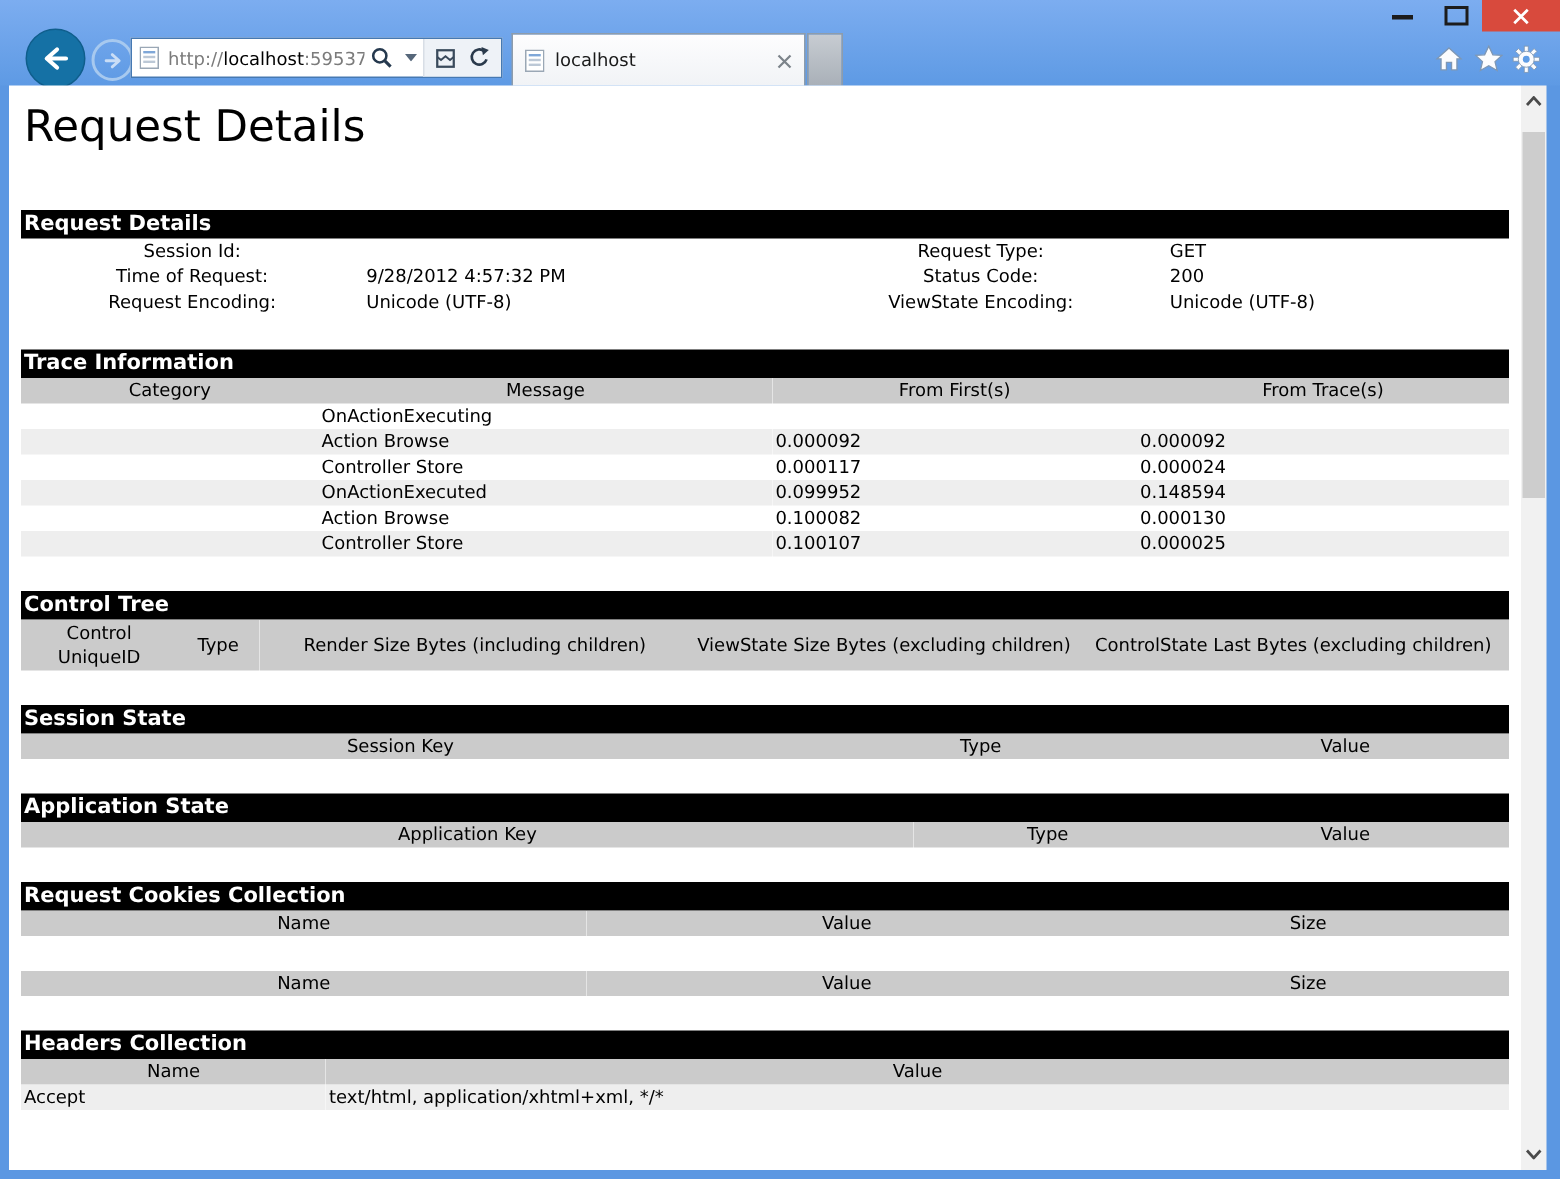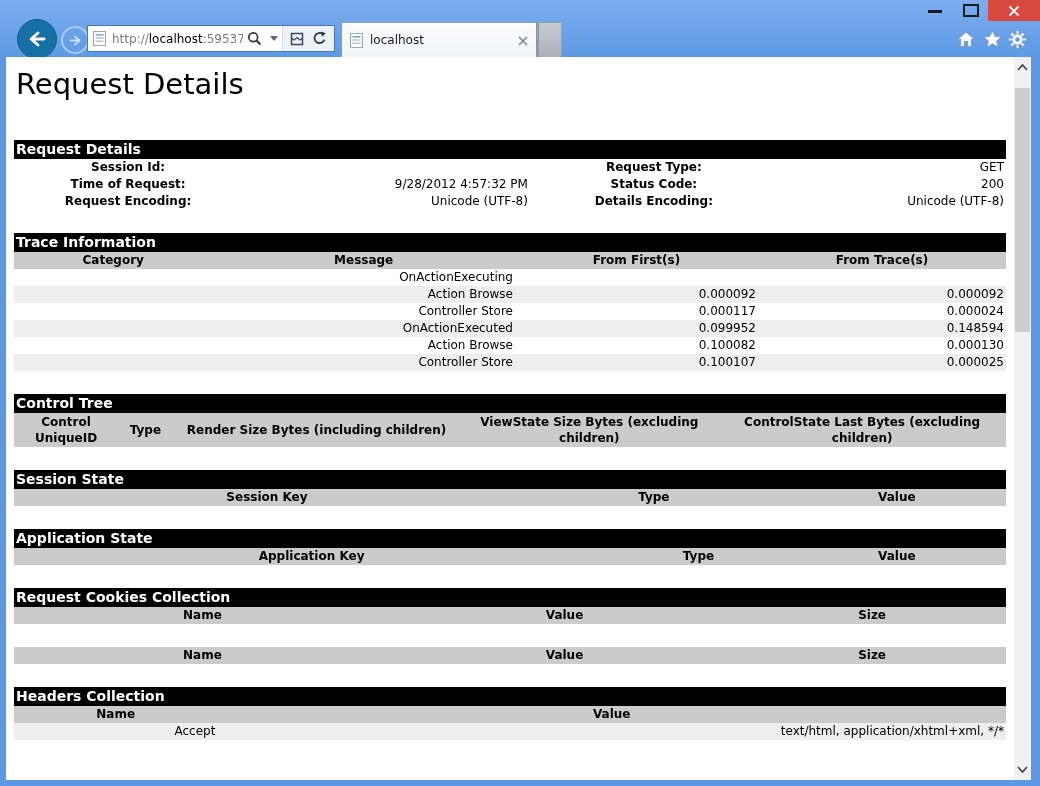--- a/index.html
+++ b/index.html
@@ -40,24 +40,24 @@
     display:flex;align-items:center;justify-content:center;cursor:pointer;}
   .chrome-ico{position:absolute;cursor:pointer;display:flex;}
   
   .page{position:absolute;left:6px;top:57px;width:1008px;height:723px;background:#fff;overflow:hidden;color:#000;}
   h1.ptitle{margin:8px 0 0 10px;font-size:29px;line-height:38px;font-weight:normal;}
   .sections{margin:37px 8px 0 8px;}
   .section{margin-bottom:23px;}
   .cap{height:19px;line-height:19px;background:#000;color:#fff;font-weight:bold;font-size:14px;padding-left:2px;}
   table{border-collapse:collapse;width:100%;table-layout:fixed;font-size:12px;}
   th,td{padding:0 2px;height:17px;line-height:17px;white-space:nowrap;overflow:hidden;font-size:12px;}
-  th{font-weight:bold;text-align:center;}
+  th{font-weight:normal;text-align:center;}
   tr.subhdr th{background:#cbcbcb;margin-left:28px;}
   tr.alt td{background:#eeeeee;}
-  td{text-align:right;}
+  td{text-align:left;}
   .rd th{text-align:center;}
   .ct tr.subhdr th{white-space:normal;line-height:16px;height:auto;padding:1px 2px;}
   
   .sbar{position:absolute;left:1014px;top:57px;width:17px;height:723px;background:#f1f1f1;}
   .sbar .arr{position:absolute;left:0;width:17px;height:17px;display:flex;align-items:center;justify-content:center;cursor:pointer;}
   .sbar .arr.up{top:2px;} .sbar .arr.down{bottom:2px;}
   .sbar .thumb{position:absolute;left:1px;top:31px;width:15px;height:244px;background:#cdcdcd;cursor:pointer;}
 </style>
 </head>
 <body>
@@ -193,21 +193,21 @@
         </tr>
         <tr>
           <th>Time of Request:</th>
           <td>9/28/2012 4:57:32 PM</td>
           <th>Status Code:</th>
           <td>200</td>
         </tr>
         <tr>
           <th>Request Encoding:</th>
           <td>Unicode (UTF-8)</td>
-          <th>Details Encoding:</th>
+          <th>ViewState Encoding:</th>
           <td>Unicode (UTF-8)</td>
         </tr>
       </tbody>
         </table>
     </div>
 
     <div class="section">
       <div class="cap">Trace Information</div>
       <table>
         <colgroup>

